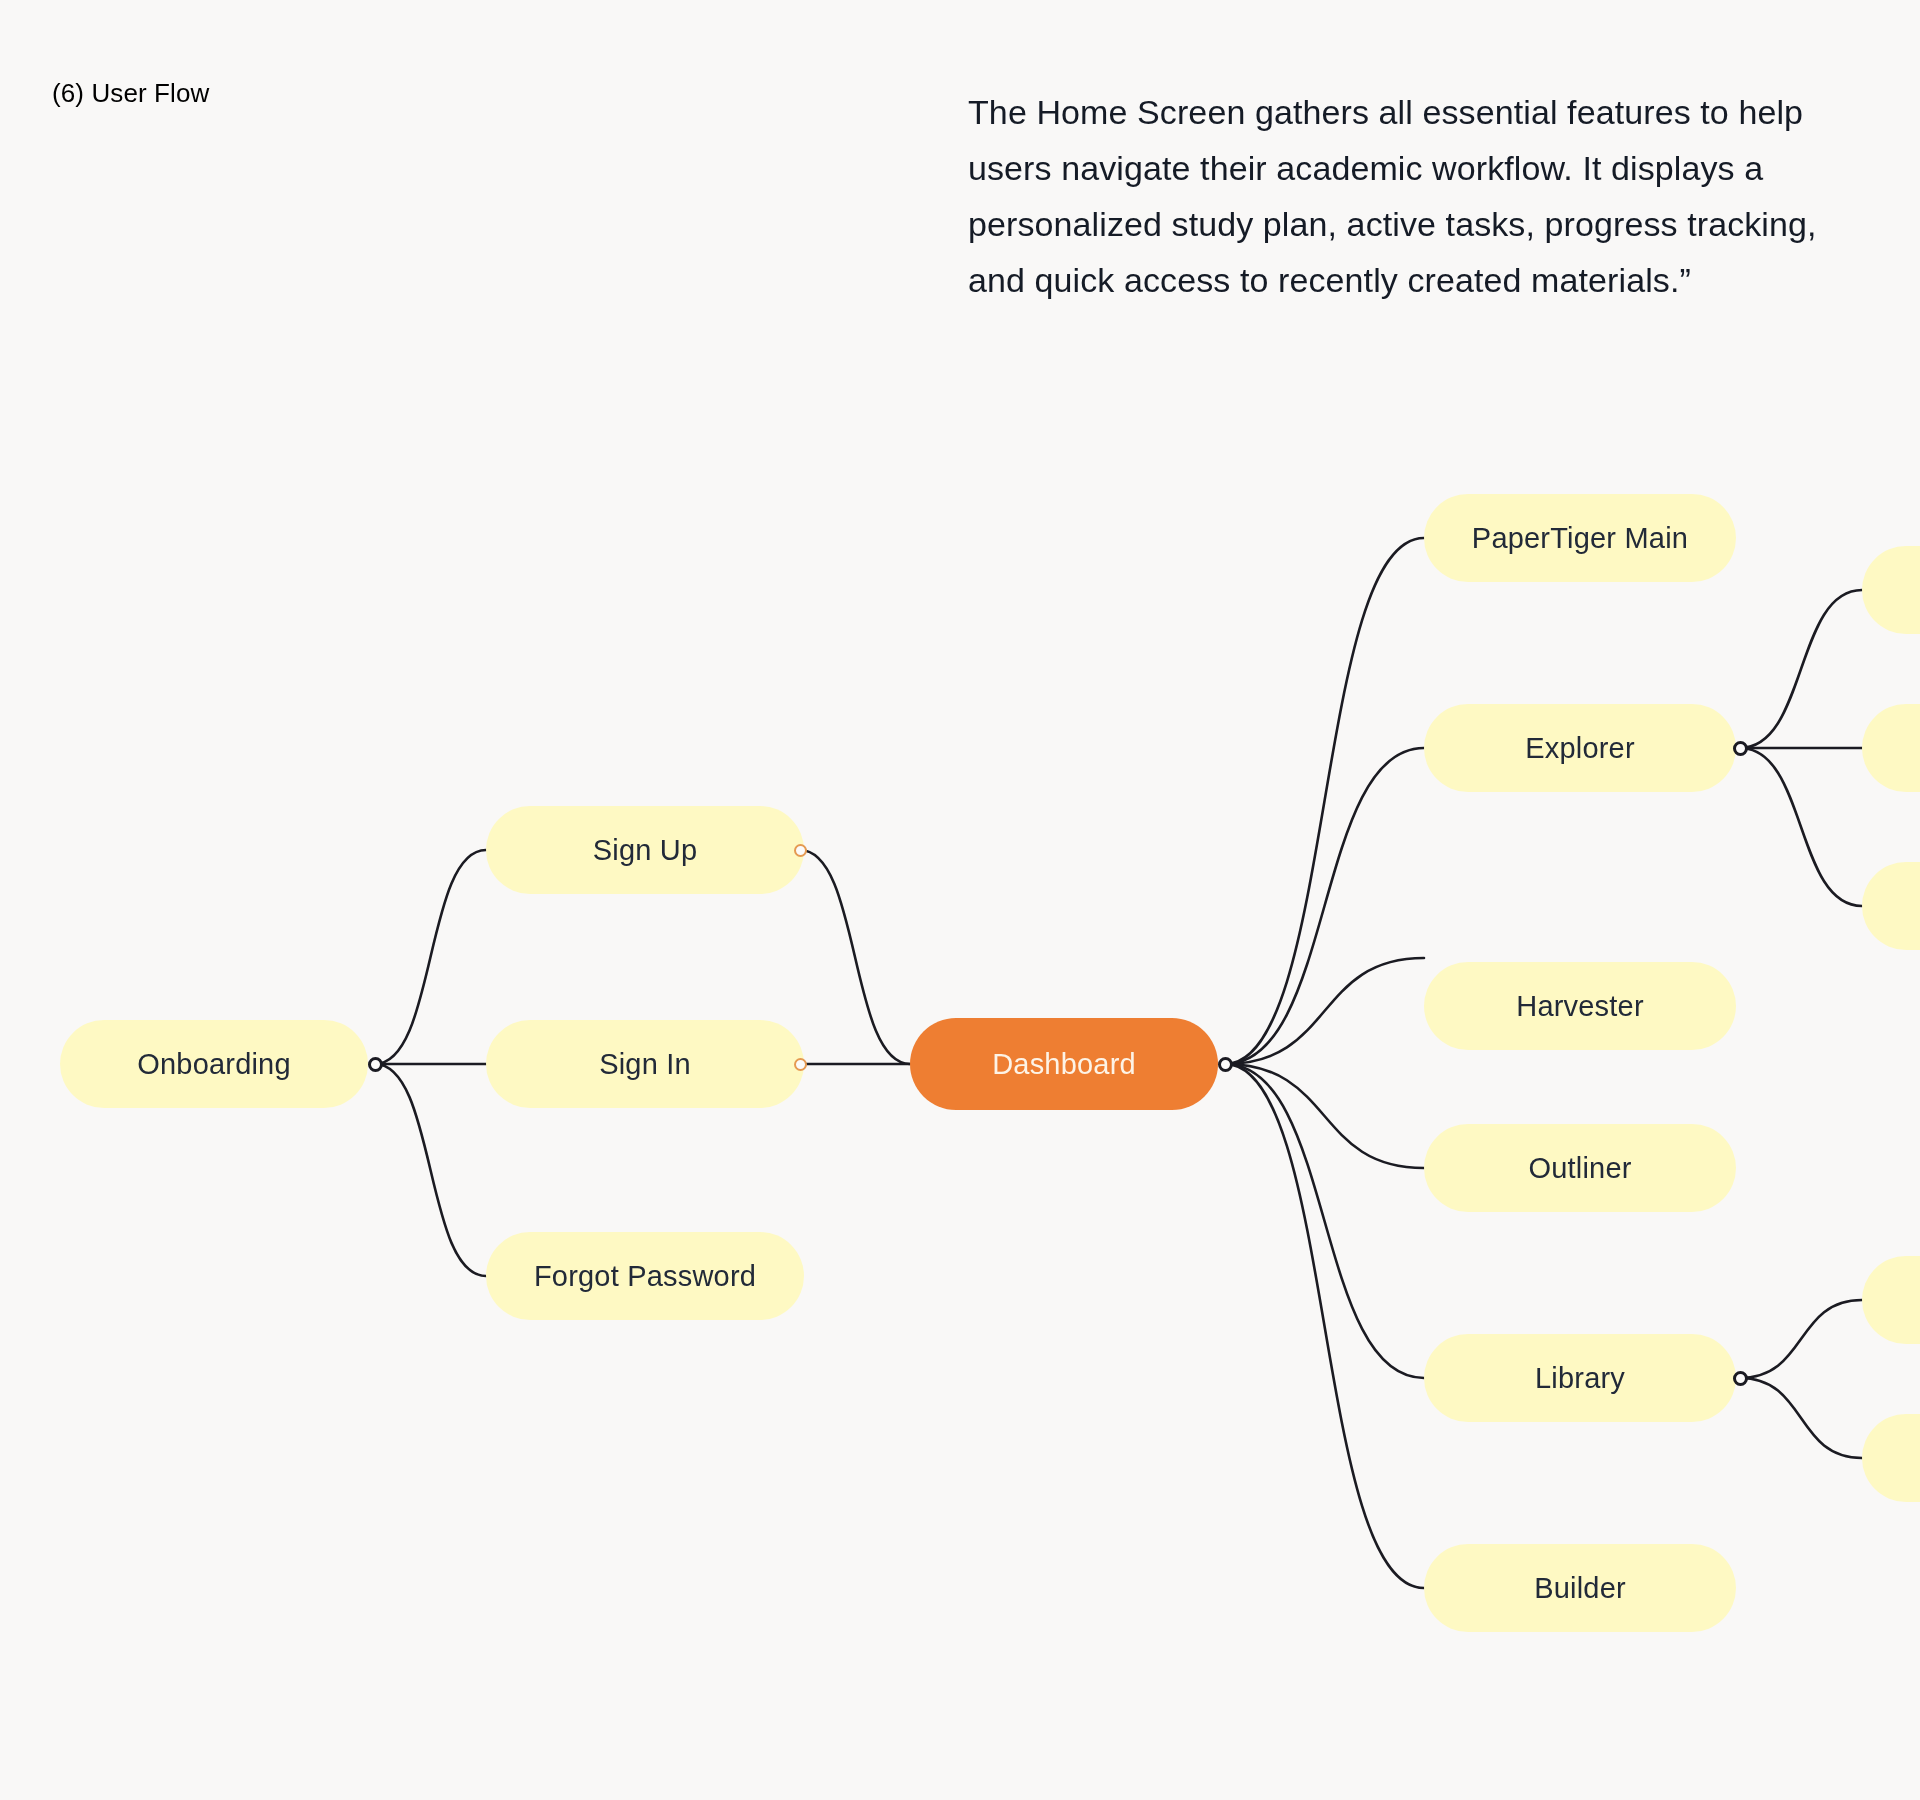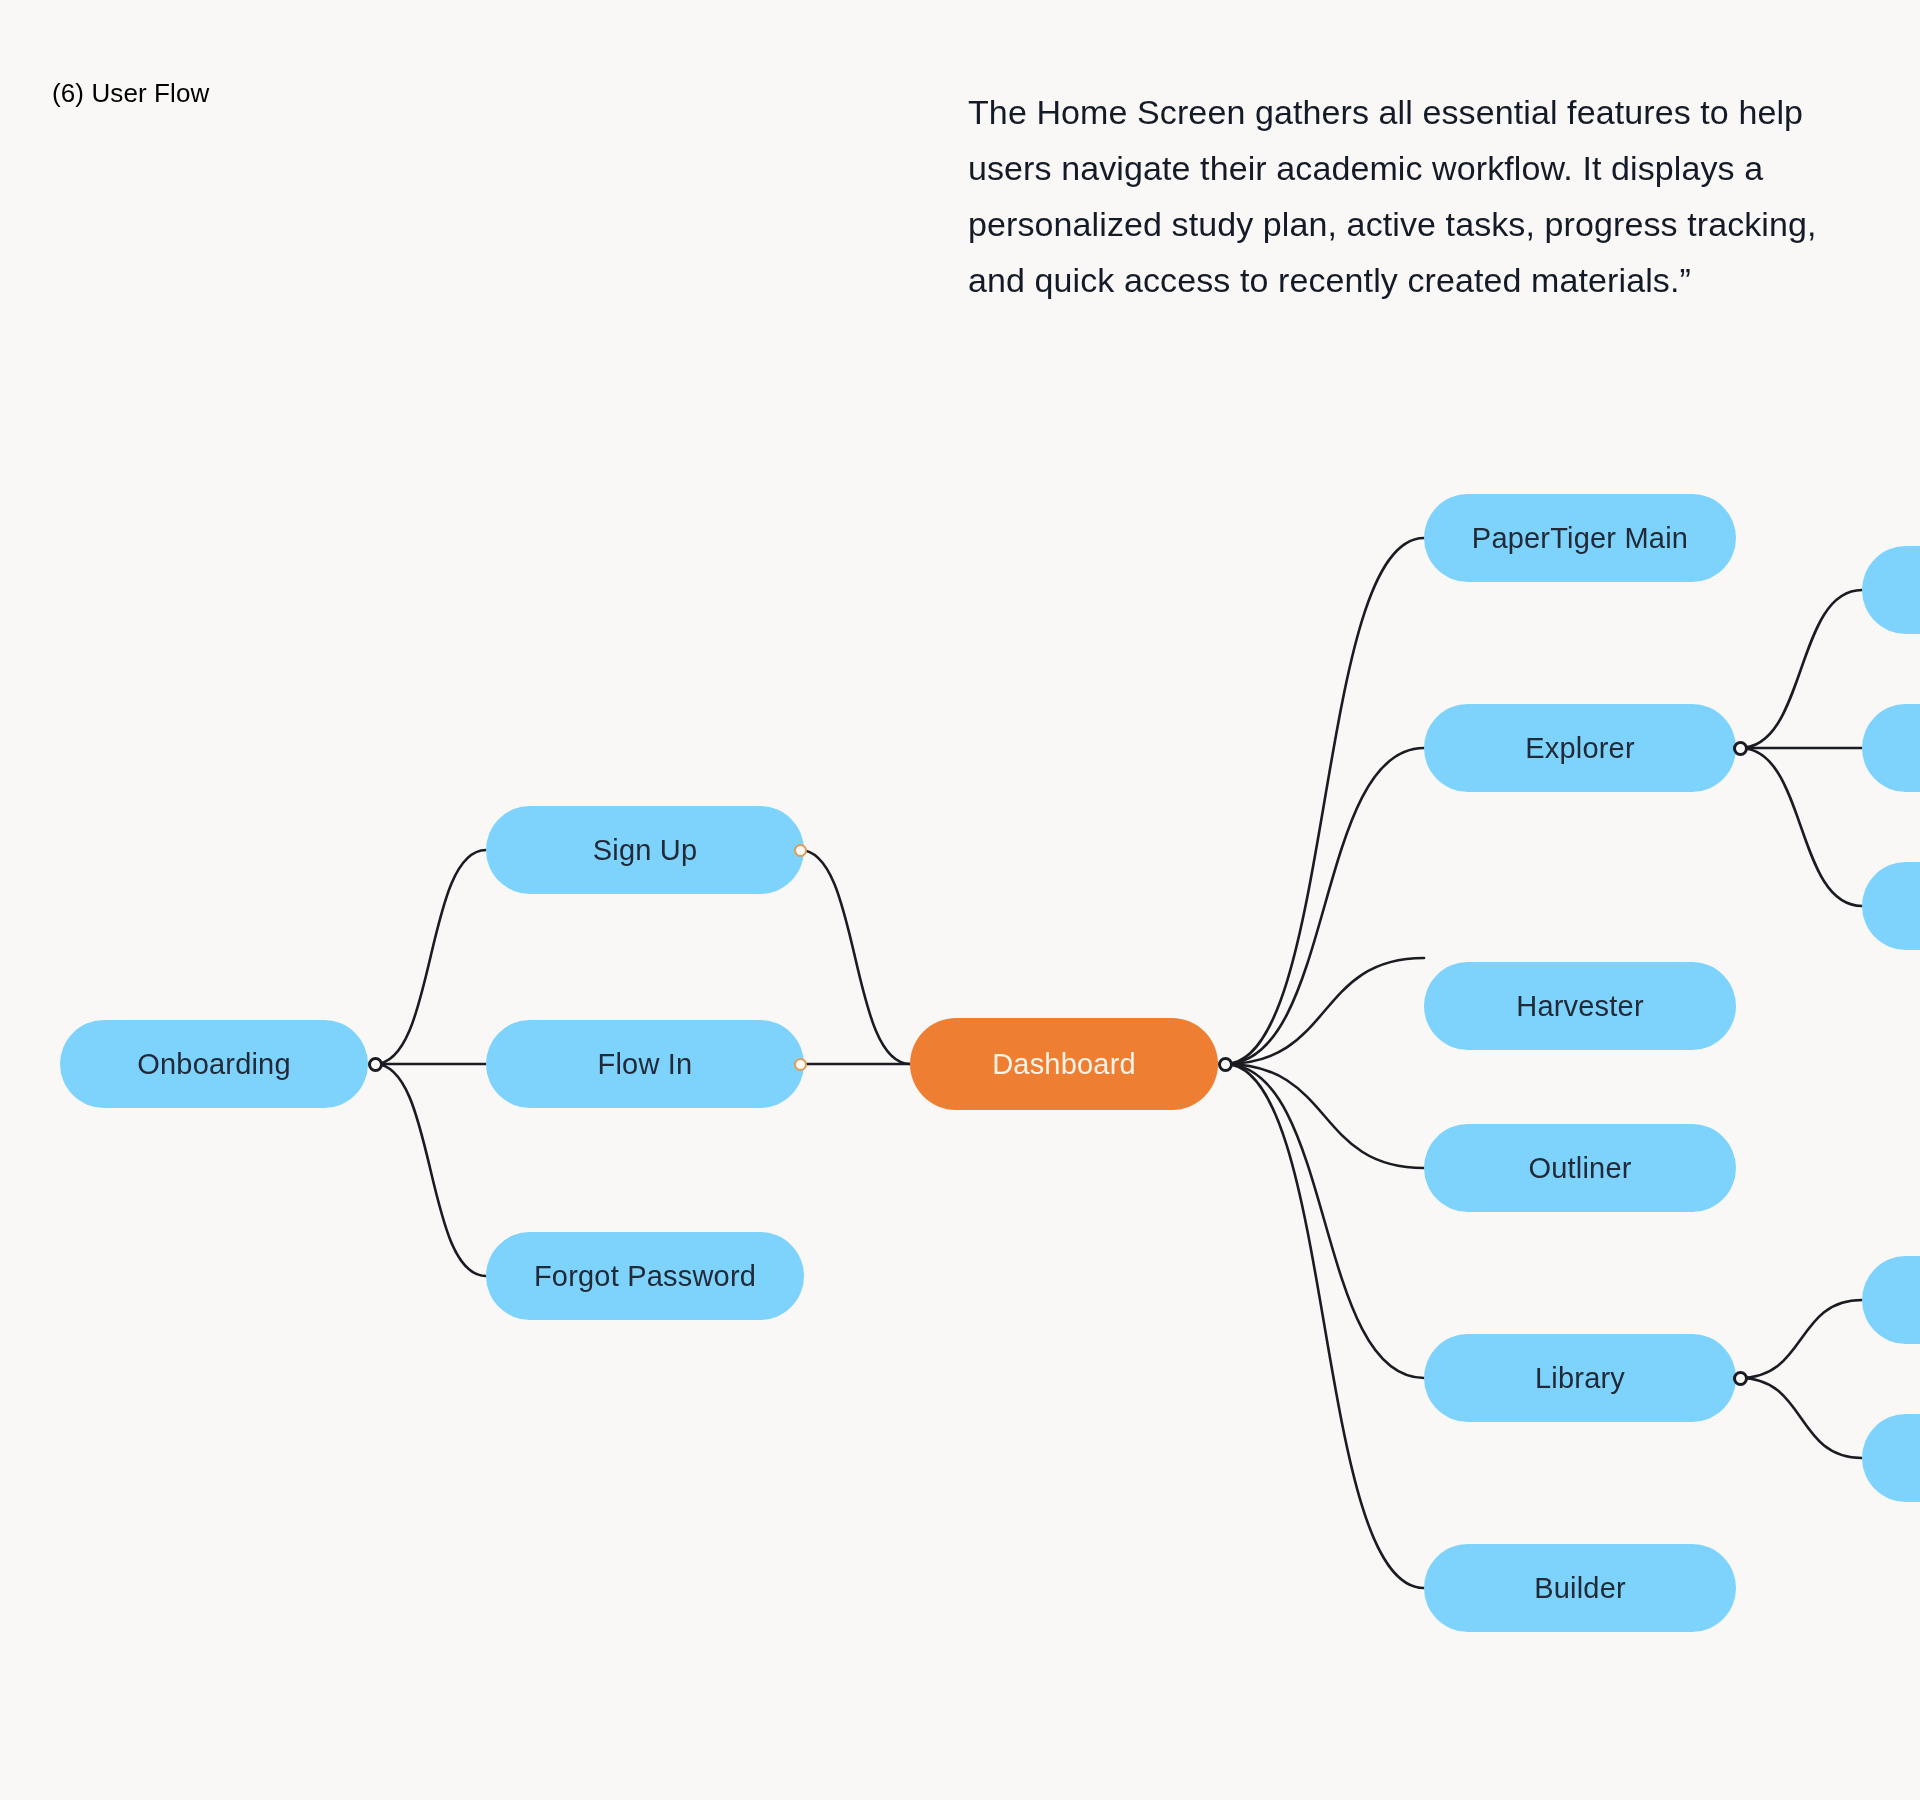--- a/index.html
+++ b/index.html
@@ -54,21 +54,21 @@
     pointer-events: none;
   }
 
   
   .node {
     position: absolute;
     display: flex;
     align-items: center;
     justify-content: center;
     box-sizing: border-box;
-    background: #7dd3fc;
+    background: #fef9c3;
     border-radius: 999px;
     color: #222a38;
     font-size: 29px;
     letter-spacing: 0.2px;
     white-space: nowrap;
     padding: 0 18px;
   }
   .node.root {
     background: #ee7e32;
     color: #fdf3e6;
@@ -123,21 +123,21 @@
         <path d="M 1740 1378 C 1807.1 1378, 1794.9 1300, 1862 1300" fill="none" stroke="#1b1b22" stroke-width="2.6" stroke-linecap="round"></path>
         <path d="M 1740 1378 C 1807.1 1378, 1794.9 1458, 1862 1458" fill="none" stroke="#1b1b22" stroke-width="2.6" stroke-linecap="round"></path>
       </svg>
   <div class="node" style="left: 60px; top: 1020px; width: 308px; height: 88px;">
         <span>Onboarding</span>
       </div>
       <div class="node" style="left: 486px; top: 806px; width: 318px; height: 88px;">
         <span>Sign Up</span>
       </div>
       <div class="node" style="left: 486px; top: 1020px; width: 318px; height: 88px;">
-        <span>Flow In</span>
+        <span>Sign In</span>
       </div>
       <div class="node root" style="left: 910px; top: 1018px; width: 308px; height: 92px;">
         <span>Dashboard</span>
       </div>
       <div class="node" style="left: 486px; top: 1232px; width: 318px; height: 88px;">
         <span>Forgot Password</span>
       </div>
       <div class="node" style="left: 1424px; top: 494px; width: 312px; height: 88px;">
         <span>PaperTiger Main</span>
       </div>

